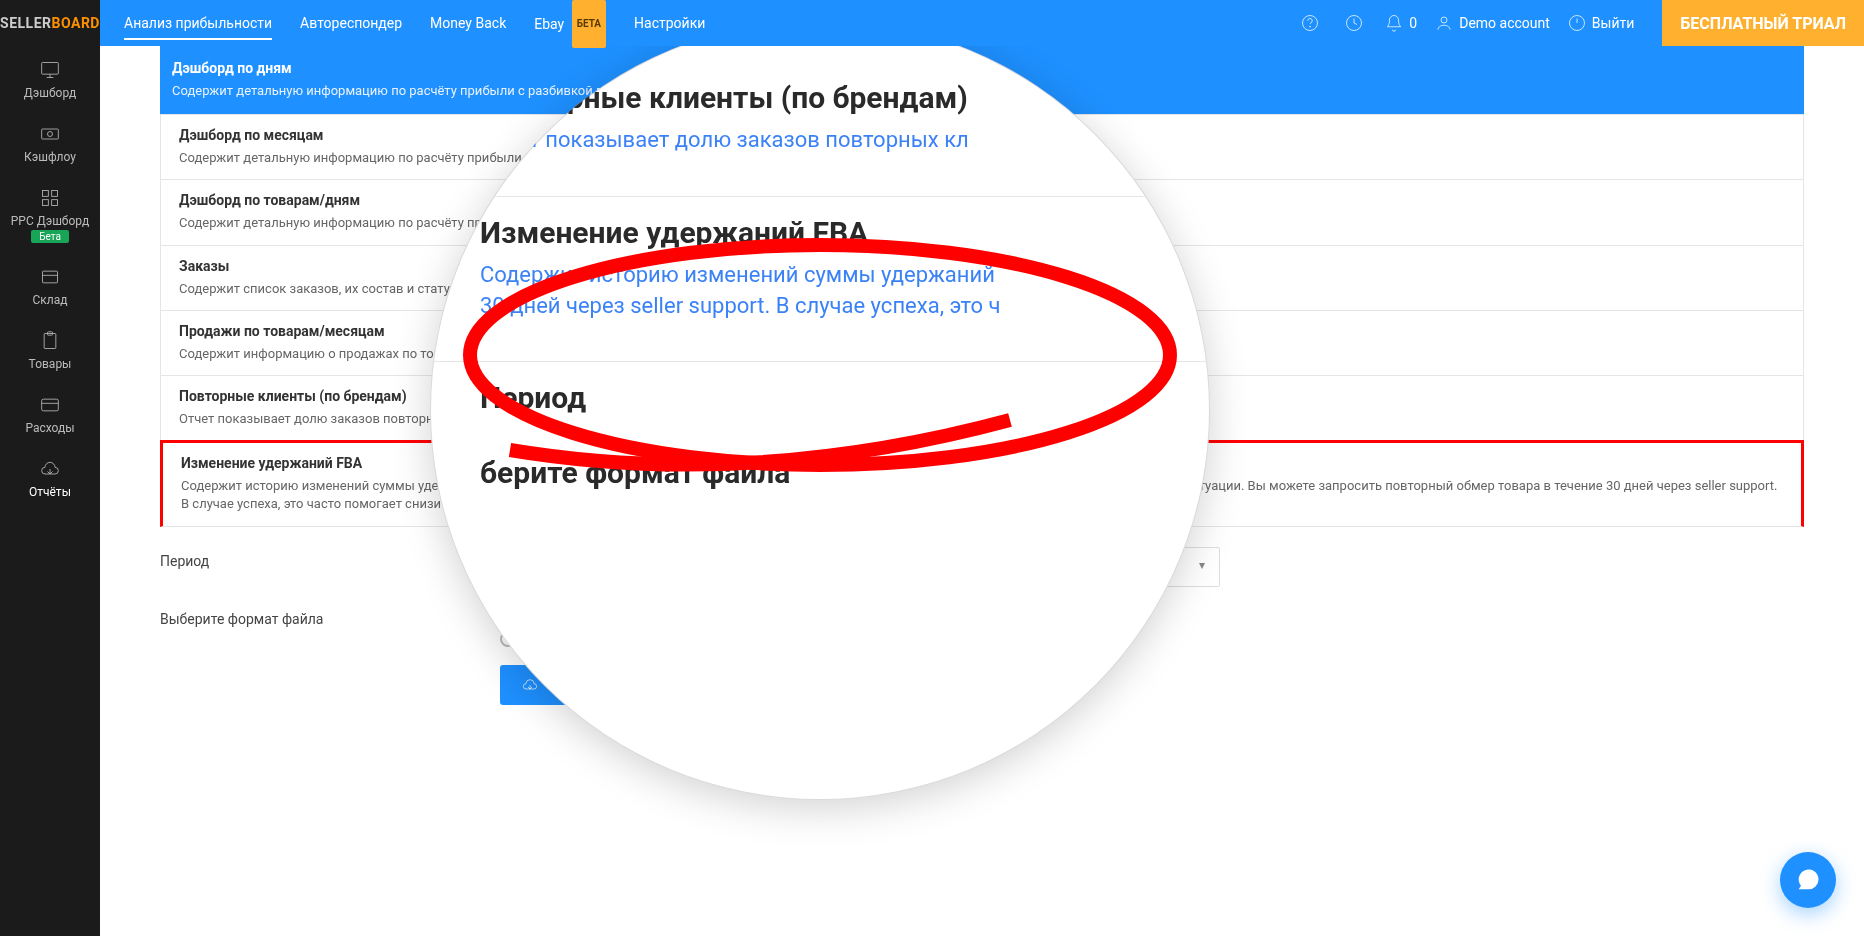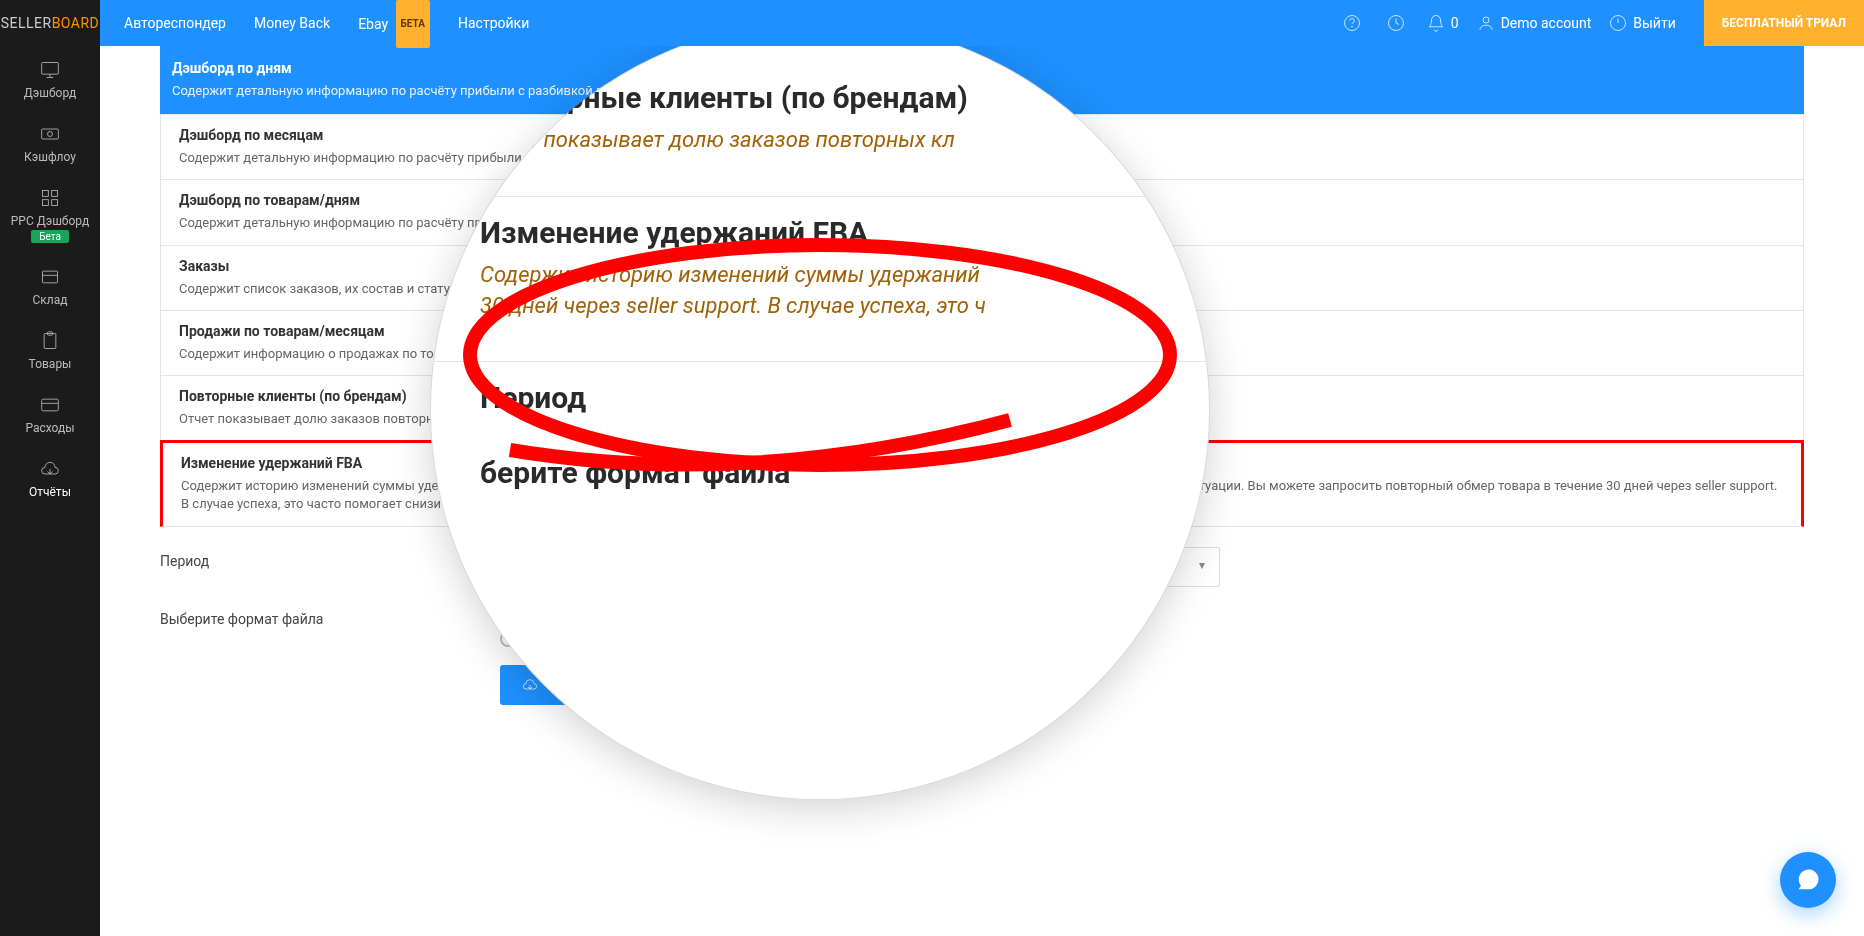--- a/index.html
+++ b/index.html
@@ -21,21 +21,21 @@
     display: flex;
     flex-direction: column;
     align-items: center;
     color: #ddd;
     z-index: 10;
   }
   .sidebar-logo {
     height: 46px;
     line-height: 46px;
     font-size: 14px;
-    font-weight: 400;
+    font-weight: 700;
     letter-spacing: 0.5px;
     color: #ccc;
     white-space: nowrap;
   }
   .sidebar-logo .b { color: #ff9100; }
   .sidebar-item {
     width: 100%;
     padding: 14px 4px 10px;
     text-align: center;
     font-size: 12px;
@@ -108,21 +108,21 @@
   }
   .topbar-right svg { stroke: #fff; fill: none; width: 18px; height: 18px; }
   .topbar-text-btn {
     display: flex; align-items: center; gap: 6px;
     cursor: pointer; white-space: nowrap;
   }
   .topbar-cta {
     background: #ffb02e;
     color: #fff;
     font-weight: 700;
-    font-size: 12px;
+    font-size: 16px;
     height: 46px;
     padding: 0 18px;
     display: flex; align-items: center;
     cursor: pointer;
     margin-left: 10px;
   }
   
   .main {
     position: absolute;
     left: 100px; top: 46px; right: 0; bottom: 0;
@@ -226,21 +226,21 @@
     overflow: hidden;
     z-index: 5;
   }
   .mag-inner {
     position: absolute;
     left: 50px; right: 50px; top: 60px;
     color: #333;
   }
   .mag-section { margin-bottom: 40px; }
   .mag-h { font-size: 30px; font-weight: 700; color: #2a2a2a; margin-bottom: 10px; }
-  .mag-p { font-size: 22px; color: #a16207; line-height: 1.4; font-style: italic; }
+  .mag-p { font-size: 22px; color: #3b82f6; line-height: 1.4; }
   .mag-divider { height: 1px; background: #e5e5e5; margin: 18px -50px; }
   .red-ellipse {
     position: absolute;
     left: 20px; top: 210px;
     width: 740px; height: 250px;
     pointer-events: none;
   }
   .red-ellipse svg { width: 100%; height: 100%; }
   
   .chat-widget {
@@ -315,20 +315,21 @@
         <path d="M18 10a6 6 0 0 0-12 0 4 4 0 0 0 0 8h12a4 4 0 0 0 0-8z"></path>
         <line x1="12" y1="12" x2="12" y2="18"></line>
         <polyline points="9 15 12 18 15 15"></polyline>
       </svg>
     <span>Отчёты</span>
   </div>
 </div>
 
 <div class="topbar">
   <div class="topnav">
+    <div class="topnav-item active"><span>Анализ прибыльности</span></div>
     <div class="topnav-item"><span>Автореспондер</span></div>
     <div class="topnav-item"><span>Money Back</span></div>
     <div class="topnav-item">
       <span>Ebay</span>
       <span class="beta-tag">БЕТА</span>
     </div>
     <div class="topnav-item"><span>Настройки</span></div>
   </div>
   <div class="topbar-spacer"></div>
   <div class="topbar-right">

